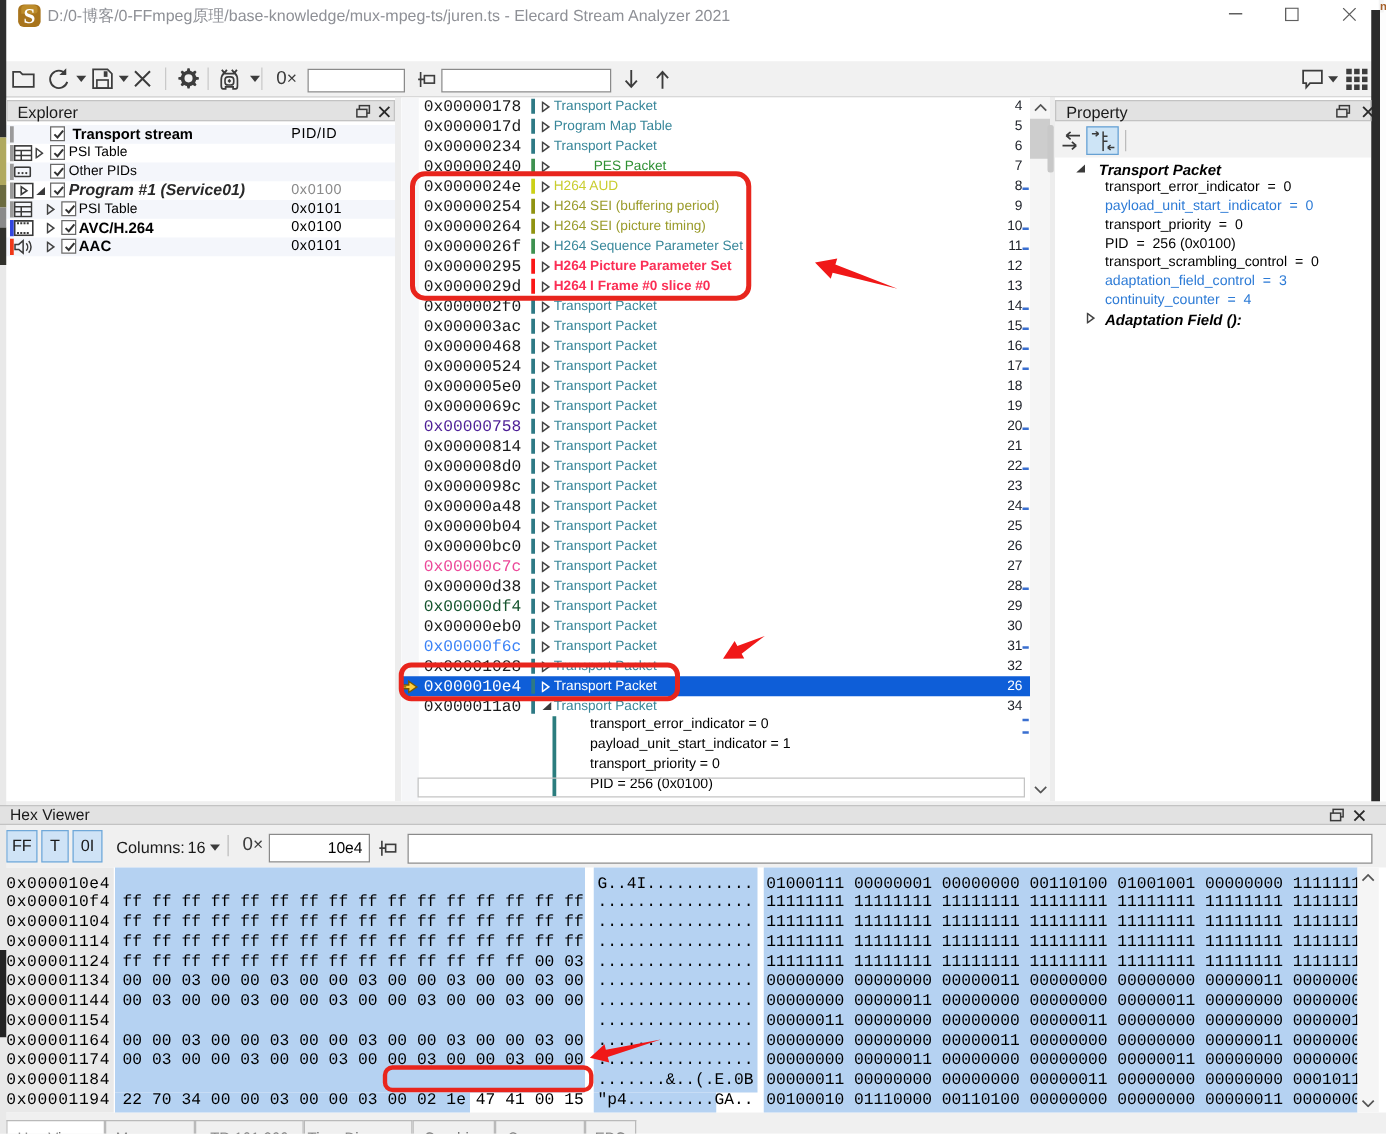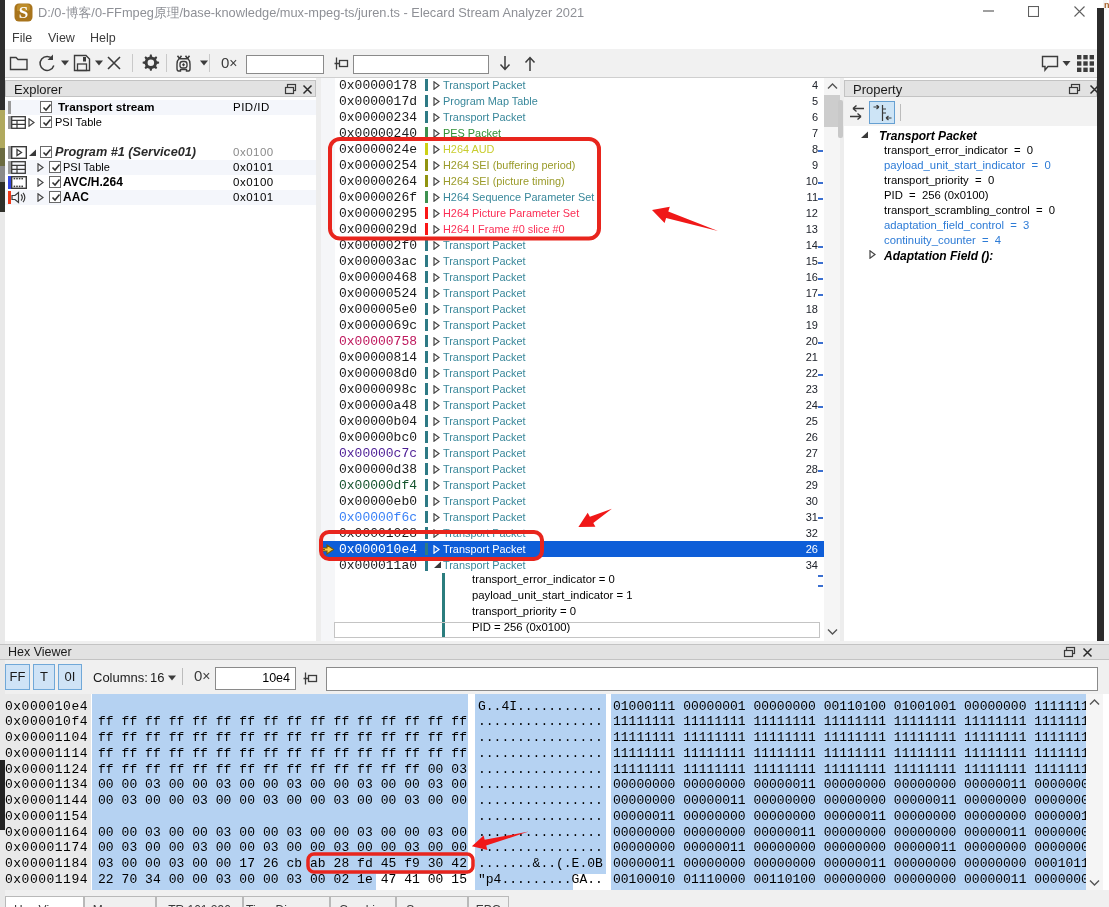--- a/index.html
+++ b/index.html
@@ -28,24 +28,24 @@
 
 #mlist { left:321px; top:78px; width:519px; height:563px; background:#fff; overflow:hidden; }
 .lrow { position:absolute; left:0; width:519px; height:16px; }
 .loff { position:absolute; left:18px; top:1px; font-family:"Liberation Mono",monospace; font-size:13px; color:#1a1a1a; }
 .lbar { position:absolute; left:104px; top:2px; width:3px; height:12px; }
 .ltri { position:absolute; left:112px; top:4px; }
 .llab { position:absolute; left:122px; top:2px; font-size:10.9px; }
 .lnum { position:absolute; right:22px; top:2px; font-size:11px; color:#20242c; }
 .ldash { position:absolute; left:497px; width:5px; height:2px; background:#3a6fd0; }
 .c-teal { color:#38879a; } .b-teal { background:#2e7a85; }
-.c-green { color:#2f9033; } .b-green { background:#3e9150; }
+.c-green { color:#2f9033;margin-left:32px; } .b-green { background:#3e9150; }
 .c-yellow { color:#c9cd2f; } .b-yellow { background:#ccd016; }
 .c-olive { color:#9a9b2a; } .b-olive { background:#909310; }
-.c-red { color:#fb2e55; } .b-red { background:#fa1616; }
+.c-red { color:#fb2e55;font-weight:bold; } .b-red { background:#fa1616; }
 
 #property { left:844px; top:78px; width:253px; height:563px; background:#fff; }
 .prop-row { position:absolute; left:40px; font-size:11.3px; color:#000; white-space:pre; }
 .prop-blue { color:#2d7bd6; }
 
 #hexpanel { left:0px; top:641px; width:1109px; height:266px; background:#f0f0f0; }
 .hexbtn { position:absolute; top:23px; height:26px; background:#cfe3f6; border:1px solid #70a8d8; font-size:13px; color:#1a1a1a; text-align:center; line-height:24px; }
 .hexrow { position:absolute; font-family:"Liberation Mono",monospace; font-size:13px; color:#000; white-space:pre; }
 
 .tab { position:absolute; top:896px; height:11px; background:#f0f0f0; border:1px solid #b9b9b9; border-bottom:none; font-size:12px; color:#3a3a3a; overflow:hidden; text-align:center; }
@@ -65,25 +65,20 @@
         <path d="M0 1 L11 1" stroke="#5f5f5f" stroke-width="1.2"></path>
       </svg>
   <svg class="abs" style="left:1028px;top:6px" width="11" height="11" viewBox="0 0 11 11">
         <rect x="0.5" y="0.5" width="10" height="10" fill="none" stroke="#5f5f5f" stroke-width="1.1"></rect>
       </svg>
   <svg class="abs" style="left:1074px;top:6px" width="11" height="11" viewBox="0 0 11 11">
         <path d="M0.5 0.5 L10.5 10.5 M10.5 0.5 L0.5 10.5" stroke="#5f5f5f" stroke-width="1.1"></path>
       </svg>
 </div>
 
-<div class="abs" id="menubar">
-  <div class="abs menu-item" style="left:12px">File</div>
-  <div class="abs menu-item" style="left:48px">View</div>
-  <div class="abs menu-item" style="left:90px">Help</div>
-</div>
 
 <div class="abs" id="toolbar">
   <svg class="abs" style="left:9px;top:5px" width="20" height="18" viewBox="0 0 20 18">
     <path d="M1.5 15.5 L1.5 3.5 L7 3.5 L9 5.5 L18 5.5 L18 15.5 Z" fill="none" stroke="#3c3c3c" stroke-width="1.4"></path>
   </svg>
   <svg class="abs" style="left:37px;top:4px" width="20" height="20" viewBox="0 0 20 20">
     <path d="M15.5 6 A7 7 0 1 0 16.8 12.5" fill="none" stroke="#3c3c3c" stroke-width="1.5"></path>
     <path d="M16 1.5 L16 7 L10.5 7 Z" fill="#3c3c3c"></path>
   </svg>
   <svg class="abs" style="left:60px;top:10px" width="10" height="8" viewBox="0 0 10 8">
@@ -185,20 +180,35 @@
           <path d="M1 0.8 L1 8.2 L6 4.5 Z" fill="none" stroke="#444" stroke-width="1.2"></path>
         </svg>
     <div class="cb" style="left:35px">
           <svg width="12" height="12" viewBox="0 0 12 12">
             <path d="M2.5 5.5 L5 8 L9.5 2.5" fill="none" stroke="#333" stroke-width="1.6"></path>
           </svg>
         </div>
     <div class="abs" style="left:50px;top:1px">PSI Table</div>
   </div>
 
+  <div class="exp-row exp-alt" style="top:50px">
+    <div class="exp-bar"></div>
+    <svg class="abs" style="left:6px;top:3px" width="14" height="9" viewBox="0 0 14 9">
+          <rect x="0.7" y="0.7" width="12.6" height="7.6" fill="none" stroke="#3a3a3a" stroke-width="1.4" rx="1"></rect>
+          <circle cx="4" cy="5.4" r="0.9" fill="#3a3a3a"></circle>
+          <circle cx="7" cy="5.4" r="0.9" fill="#3a3a3a"></circle>
+          <circle cx="10" cy="5.4" r="0.9" fill="#3a3a3a"></circle>
+        </svg>
+    <div class="cb" style="left:35px">
+          <svg width="12" height="12" viewBox="0 0 12 12">
+            <path d="M2.5 5.5 L5 8 L9.5 2.5" fill="none" stroke="#333" stroke-width="1.6"></path>
+          </svg>
+        </div>
+    <div class="abs" style="left:50px;top:1px">Other PIDs</div>
+  </div>
 
   <div class="exp-row" style="top:65px">
     <div class="exp-bar"></div>
     <svg class="abs" style="left:6px;top:1px" width="16" height="13" viewBox="0 0 16 13">
           <rect x="0.7" y="0.7" width="14.6" height="11.6" fill="none" stroke="#3a3a3a" stroke-width="1.4"></rect>
           <path d="M6 3.5 L6 9.5 L10.5 6.5 Z" fill="none" stroke="#3a3a3a" stroke-width="1.3"></path>
         </svg>
     <svg class="abs" style="left:23px;top:4px" width="9" height="8" viewBox="0 0 9 8">
           <path d="M8 0.5 L8 7 L1 7 Z" fill="#3a3a3a"></path>
         </svg>
@@ -413,21 +423,21 @@
 <div class="lrow" style="top:239px">
 <div class="loff" style="color:#1a1a1a">0x0000069c</div>
 <div class="lbar b-teal"></div>
 <svg class="ltri" width="7" height="9" viewBox="0 0 7 9">
           <path d="M1 0.8 L1 8.2 L6 4.5 Z" fill="none" stroke="#444" stroke-width="1.2"></path>
         </svg>
 <div class="llab c-teal">Transport Packet</div>
 <div class="lnum">19</div>
 </div>
 <div class="lrow" style="top:255px">
-<div class="loff" style="color:#be185d">0x00000758</div>
+<div class="loff" style="color:#4c1d95">0x00000758</div>
 <div class="lbar b-teal"></div>
 <svg class="ltri" width="7" height="9" viewBox="0 0 7 9">
           <path d="M1 0.8 L1 8.2 L6 4.5 Z" fill="none" stroke="#444" stroke-width="1.2"></path>
         </svg>
 <div class="llab c-teal">Transport Packet</div>
 <div class="lnum">20</div>
 </div>
 <div class="lrow" style="top:271px">
 <div class="loff" style="color:#1a1a1a">0x00000814</div>
 <div class="lbar b-teal"></div>
@@ -476,21 +486,21 @@
 <div class="lrow" style="top:351px">
 <div class="loff" style="color:#1a1a1a">0x00000bc0</div>
 <div class="lbar b-teal"></div>
 <svg class="ltri" width="7" height="9" viewBox="0 0 7 9">
           <path d="M1 0.8 L1 8.2 L6 4.5 Z" fill="none" stroke="#444" stroke-width="1.2"></path>
         </svg>
 <div class="llab c-teal">Transport Packet</div>
 <div class="lnum">26</div>
 </div>
 <div class="lrow" style="top:367px">
-<div class="loff" style="color:#4c1d95">0x00000c7c</div>
+<div class="loff" style="color:#ec4899">0x00000c7c</div>
 <div class="lbar b-teal"></div>
 <svg class="ltri" width="7" height="9" viewBox="0 0 7 9">
           <path d="M1 0.8 L1 8.2 L6 4.5 Z" fill="none" stroke="#444" stroke-width="1.2"></path>
         </svg>
 <div class="llab c-teal">Transport Packet</div>
 <div class="lnum">27</div>
 </div>
 <div class="lrow" style="top:383px">
 <div class="loff" style="color:#1a1a1a">0x00000d38</div>
 <div class="lbar b-teal"></div>
@@ -700,21 +710,20 @@
 <div class="hexrow" style="left:613px;top:167.75px;font-size:13px;width:473px;overflow:hidden">00000011 00000000 00000000 00000011 00000000 00000000 00000011 00000000 00000000 00000011 00000000 00000000 00000011 00000000 00000000 00000011</div>
 <div class="hexrow" style="left:5px;top:183.50px;letter-spacing:0.5px">0x00001164</div>
 <div class="hexrow" style="left:98px;top:183.50px;letter-spacing:0.05px">00 00 03 00 00 03 00 00 03 00 00 03 00 00 03 00</div>
 <div class="hexrow" style="left:478px;top:183.50px">................</div>
 <div class="hexrow" style="left:613px;top:183.50px;font-size:13px;width:473px;overflow:hidden">00000000 00000000 00000011 00000000 00000000 00000011 00000000 00000000 00000011 00000000 00000000 00000011 00000000 00000000 00000011 00000000</div>
 <div class="hexrow" style="left:5px;top:199.25px;letter-spacing:0.5px">0x00001174</div>
 <div class="hexrow" style="left:98px;top:199.25px;letter-spacing:0.05px">00 03 00 00 03 00 00 03 00 00 03 00 00 03 00 00</div>
 <div class="hexrow" style="left:478px;top:199.25px">................</div>
 <div class="hexrow" style="left:613px;top:199.25px;font-size:13px;width:473px;overflow:hidden">00000000 00000011 00000000 00000000 00000011 00000000 00000000 00000011 00000000 00000000 00000011 00000000 00000000 00000011 00000000 00000000</div>
 <div class="hexrow" style="left:5px;top:215.00px;letter-spacing:0.5px">0x00001184</div>
-<div class="hexrow" style="left:98px;top:215.00px;letter-spacing:0.05px">03 00 00 03 00 00 17 26 cb ab 28 fd 45 f9 30 42</div>
 <div class="hexrow" style="left:478px;top:215.00px">.......&amp;..(.E.0B</div>
 <div class="hexrow" style="left:613px;top:215.00px;font-size:13px;width:473px;overflow:hidden">00000011 00000000 00000000 00000011 00000000 00000000 00010111 00100110 11001011 10101011 00101000 11111101 01000101 11111001 00110000 01000010</div>
 <div class="hexrow" style="left:5px;top:230.75px;letter-spacing:0.5px">0x00001194</div>
 <div class="hexrow" style="left:98px;top:230.75px;letter-spacing:0.05px">22 70 34 00 00 03 00 00 03 00 02 1e 47 41 00 15</div>
 <div class="hexrow" style="left:478px;top:230.75px">"p4.........GA..</div>
 <div class="hexrow" style="left:613px;top:230.75px;font-size:13px;width:473px;overflow:hidden">00100010 01110000 00110100 00000000 00000000 00000011 00000000 00000000 00000011 00000000 00000010 00011110 01000111 01000001 00000000 00010101</div>
 <div class="abs" style="left:1086px;top:53px;width:17px;height:196px;background:#f5f5f5">
 <svg class="abs" style="left:3px;top:5px" width="11" height="7" viewBox="0 0 11 7">
           <path d="M1 5.5 L5.5 1 L10 5.5" fill="none" stroke="#555" stroke-width="1.4"></path>
         </svg>

